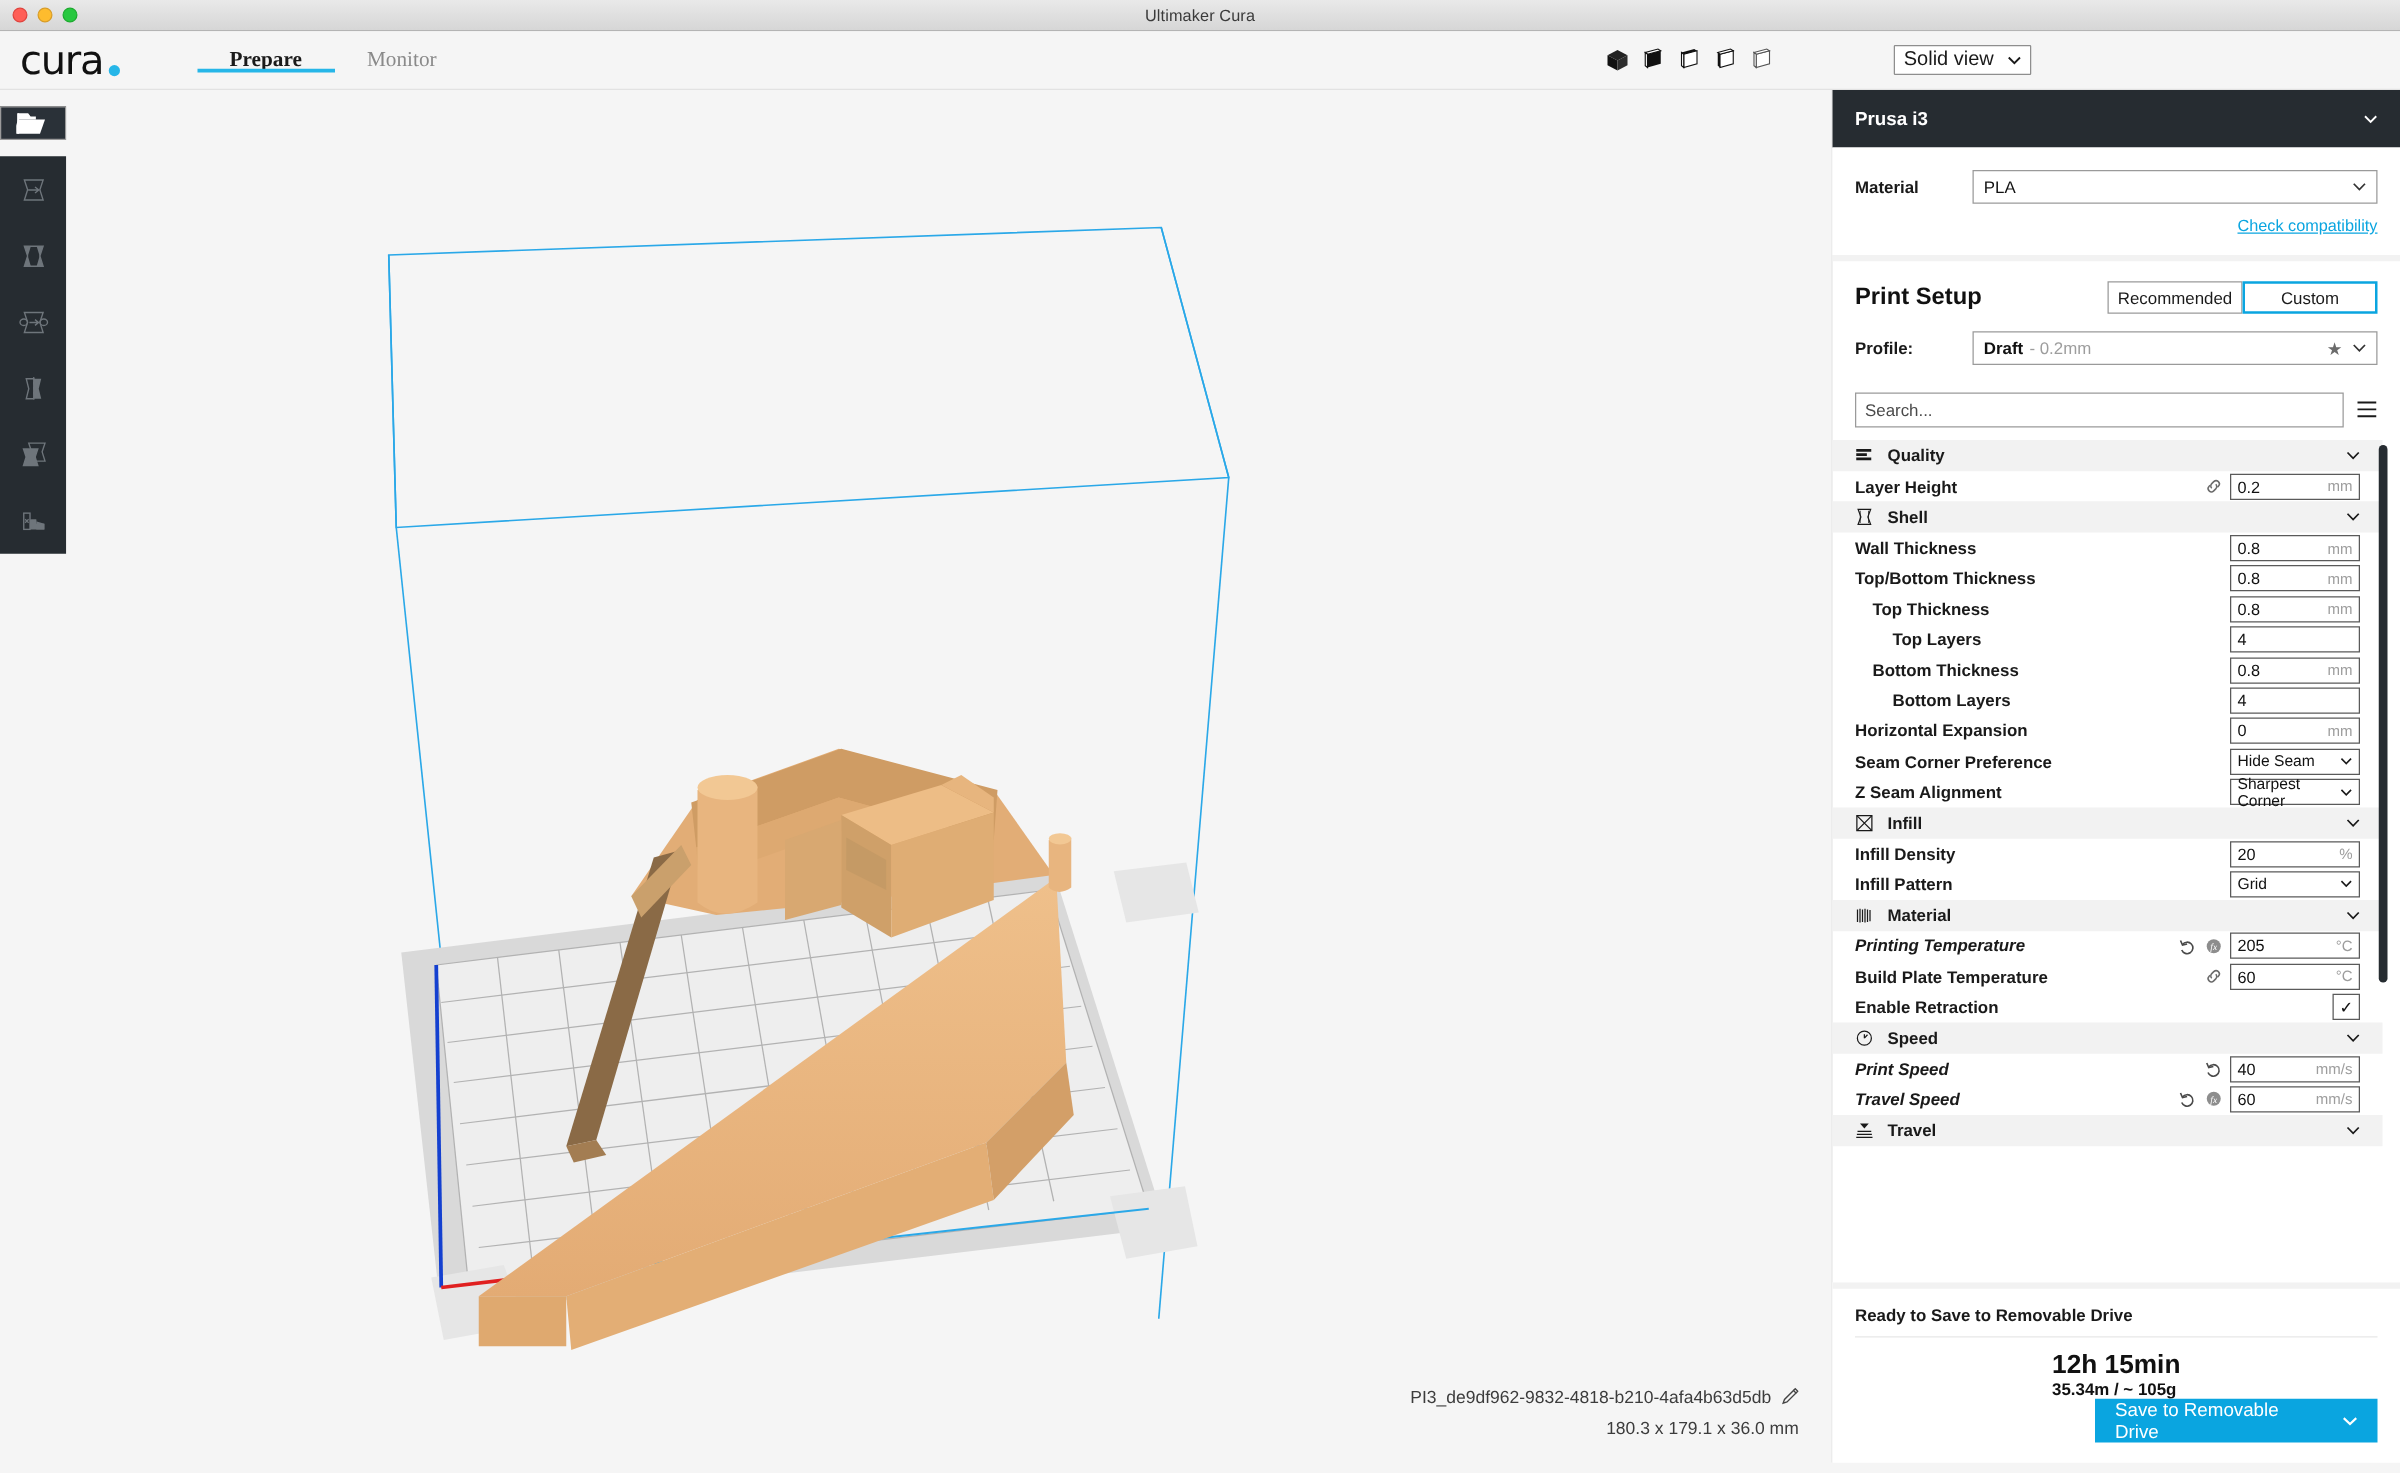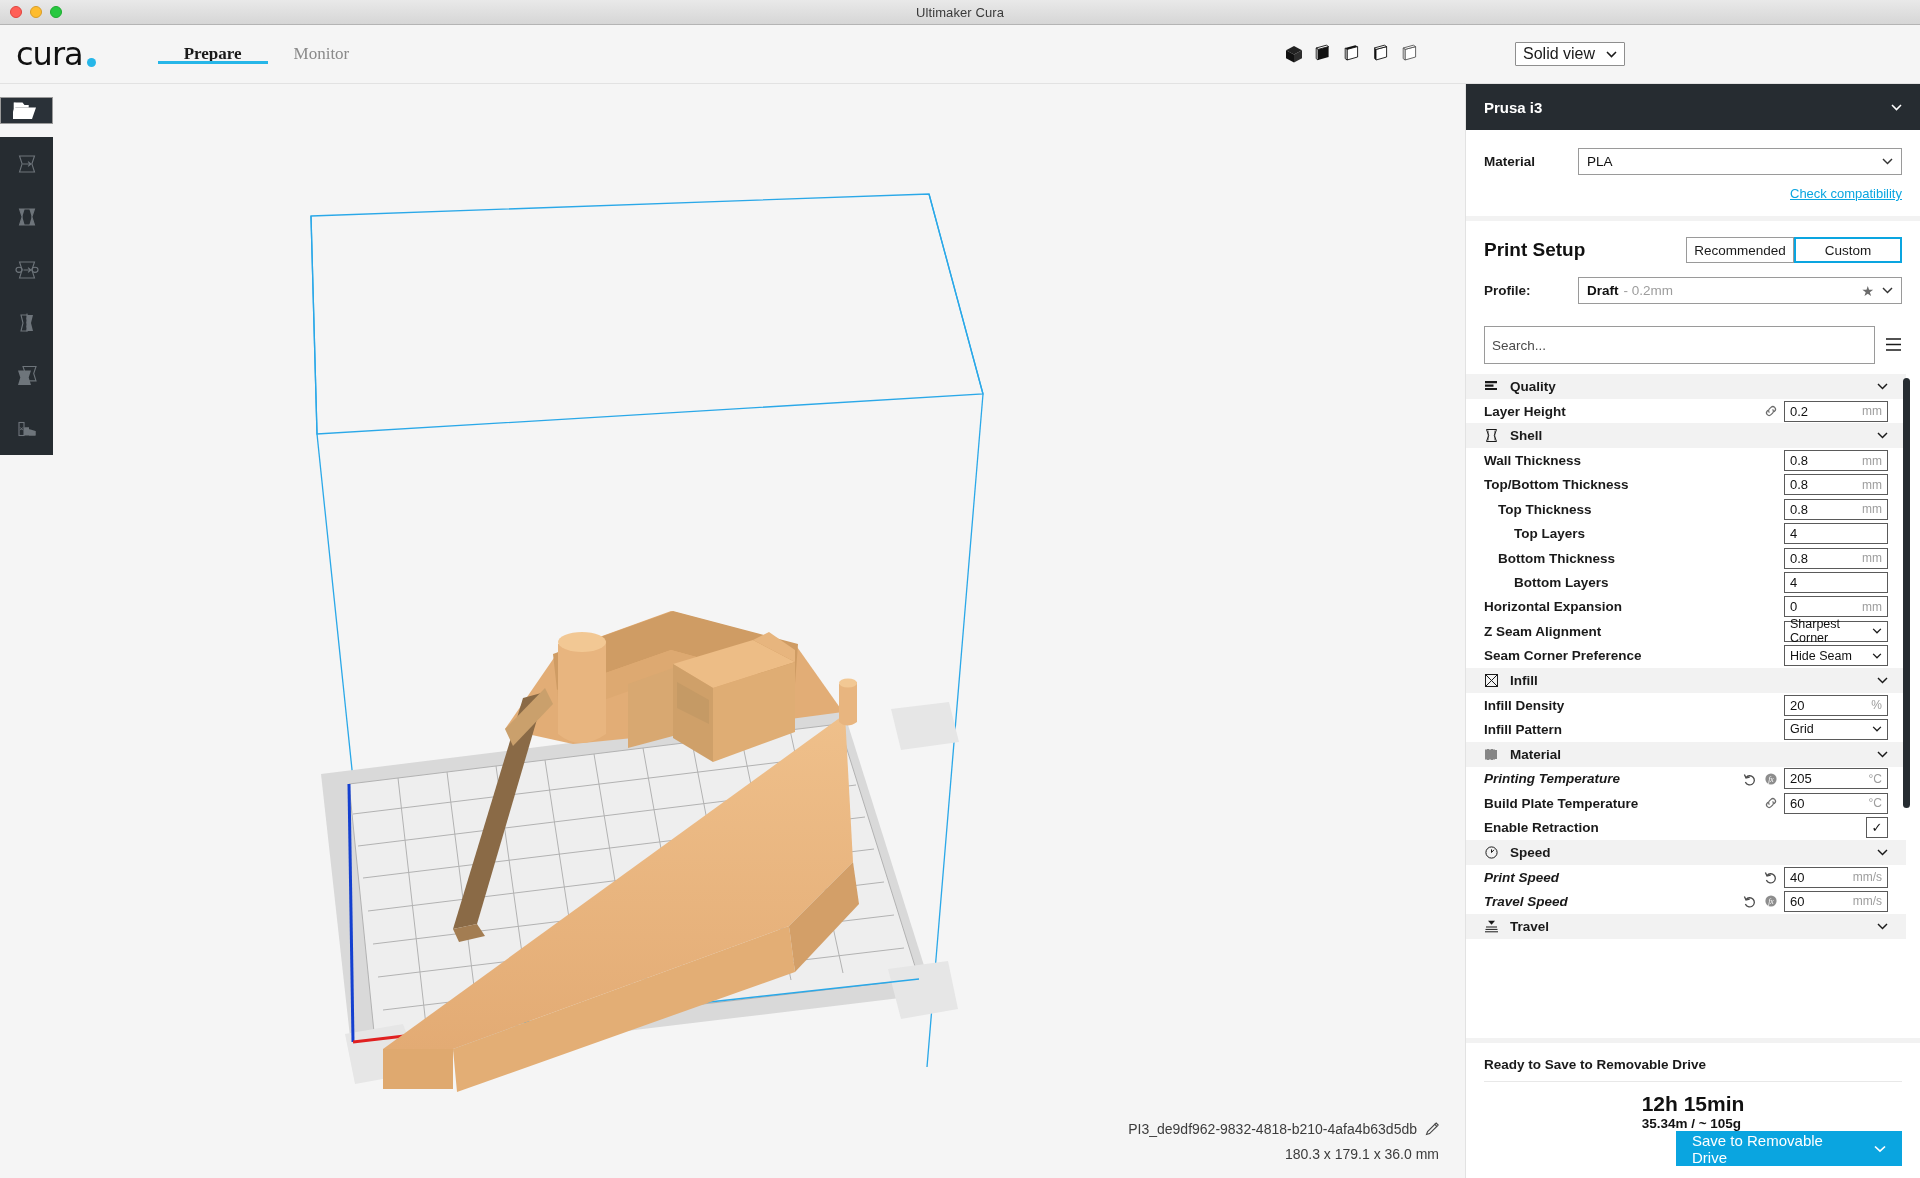--- a/index.html
+++ b/index.html
@@ -22,21 +22,21 @@
   .tl.red{background:#ff5f57;border:1px solid #e0443e;}
   .tl.yel{background:#febc2e;border:1px solid #d89d28;}
   .tl.grn{background:#28c840;border:1px solid #1dab2f;}
   #wintitle {
     position:absolute; left:0; right:0; text-align:center;
     font-size:13px; color:#3a3a3a; letter-spacing:.1px;
   }
 
   
   #appbar {
-    height:59px; width:100%; background:#f5f5f5;
+    height:47px; width:100%; background:#f5f5f5;
     border-bottom:1px solid #e2e2e2;
     display:flex; align-items:center; position:relative;
   }
   #logo { margin-left:16px; display:flex; align-items:flex-end; }
   #logo .word {
     font-size:32px; font-weight:400; color:#111;
     letter-spacing:-1px; line-height:1; font-family:"DejaVu Sans",sans-serif;
   }
   #logo .dot { width:9px;height:9px;border-radius:50%;background:#26b6e8;margin-left:4px;margin-bottom:3px; }
 
@@ -123,21 +123,21 @@
     flex:1; height:27px; border:1px solid #9a9a9a; background:#fff;
     display:flex;align-items:center;padding:0 8px; font-size:13.5px;
   }
   #profsel .pname { font-weight:bold; color:#111; }
   #profsel .psub { color:#9d9d9d; margin-left:5px; }
   #profsel .star { margin-left:auto; color:#6b6b6b; font-size:14px; }
   #profsel .cv { margin-left:8px; }
 
   #searchrow { display:flex; align-items:center; gap:10px; padding:12px 18px 10px 18px; }
   #searchinput {
-    flex:1; height:38px; border:1px solid #9a9a9a; background:#fff;
+    flex:1; height:28px; border:1px solid #9a9a9a; background:#fff;
     font-size:13.5px; padding:0 7px; color:#0f172a; outline:none;
     font-family:"Liberation Sans",sans-serif;
   }
   #searchinput::placeholder{color:#4a4a4a;}
   #menuico { width:17px; height:17px; cursor:default; }
 
   
   #settings { flex:1; overflow:hidden; position:relative; }
   #setlist { padding-right:14px; }
   .cat {
@@ -593,36 +593,36 @@
           </div>
           <div class="set ind0">
             <span class="sname">Horizontal Expansion</span>
             <span class="icons"></span>
             <div class="fld">
               <span>0</span>
               <span class="unit">mm</span>
             </div>
           </div>
           <div class="set ind0">
-            <span class="sname">Z Seam Alignment</span>
+            <span class="sname">Seam Corner Preference</span>
             <span class="icons"></span>
             <div class="fld dd">
-              <span>Sharpest Corner</span>
+              <span>Hide Seam</span>
               <span class="cv">
                 <svg width="10" height="6" viewBox="0 0 11 7">
                   <path d="M1 1 L5.5 5.6 L10 1" fill="none" stroke="#1a1a1a" stroke-width="1.5"></path>
                 </svg>
               </span>
             </div>
           </div>
           <div class="set ind0">
-            <span class="sname">Seam Corner Preference</span>
+            <span class="sname">Z Seam Alignment</span>
             <span class="icons"></span>
             <div class="fld dd">
-              <span>Hide Seam</span>
+              <span>Sharpest Corner</span>
               <span class="cv">
                 <svg width="10" height="6" viewBox="0 0 11 7">
                   <path d="M1 1 L5.5 5.6 L10 1" fill="none" stroke="#1a1a1a" stroke-width="1.5"></path>
                 </svg>
               </span>
             </div>
           </div>
           <div class="cat">
             <span>
               <svg width="15" height="15" viewBox="0 0 15 15">

